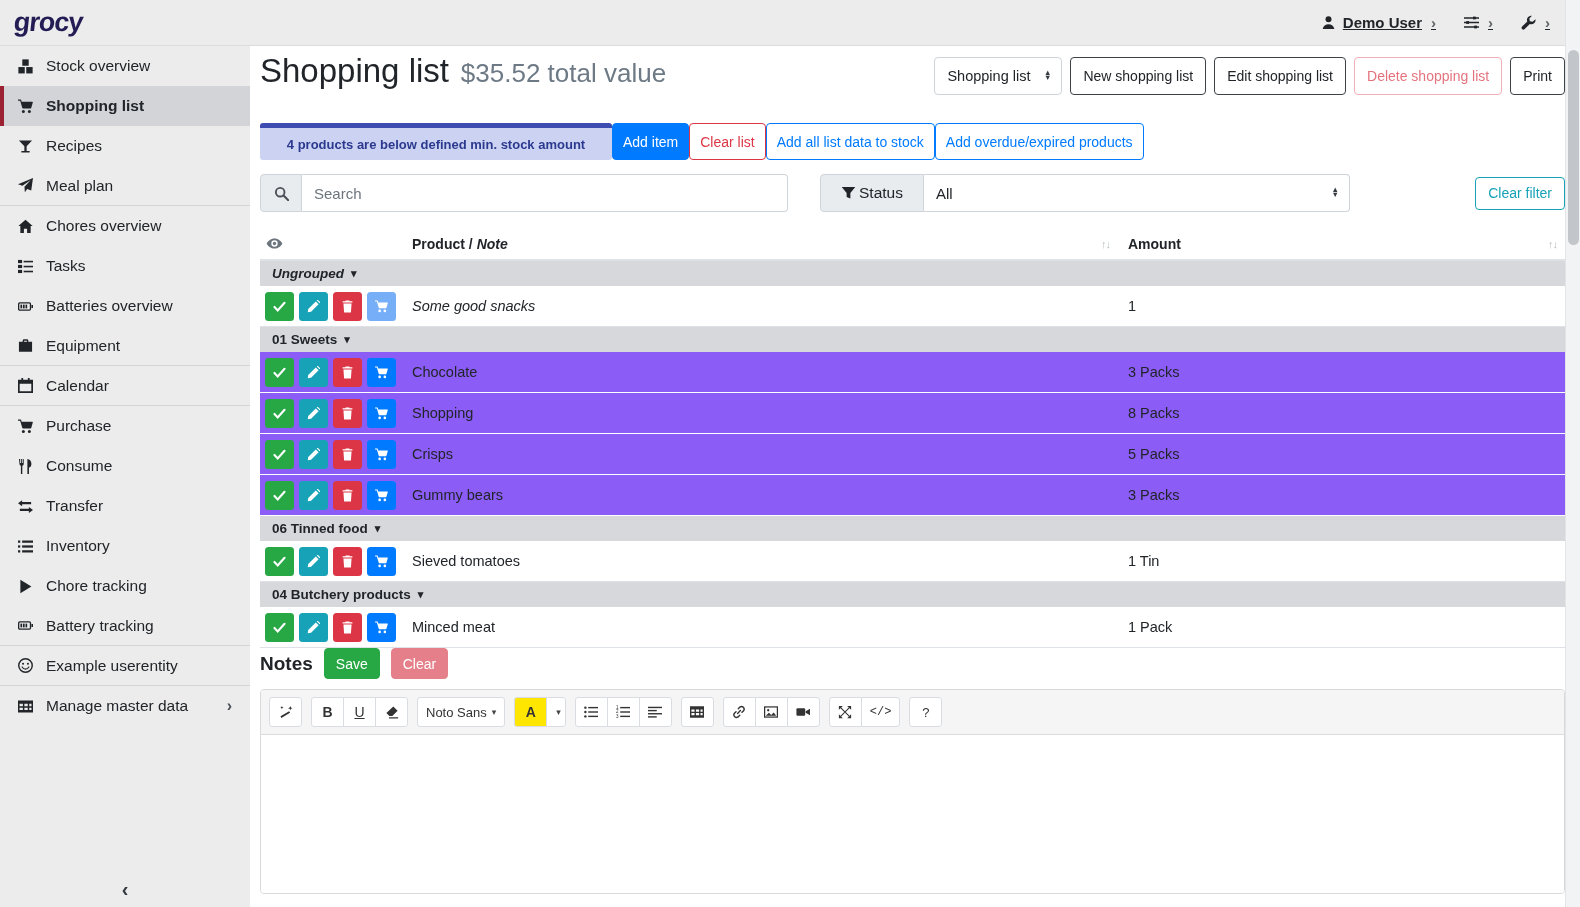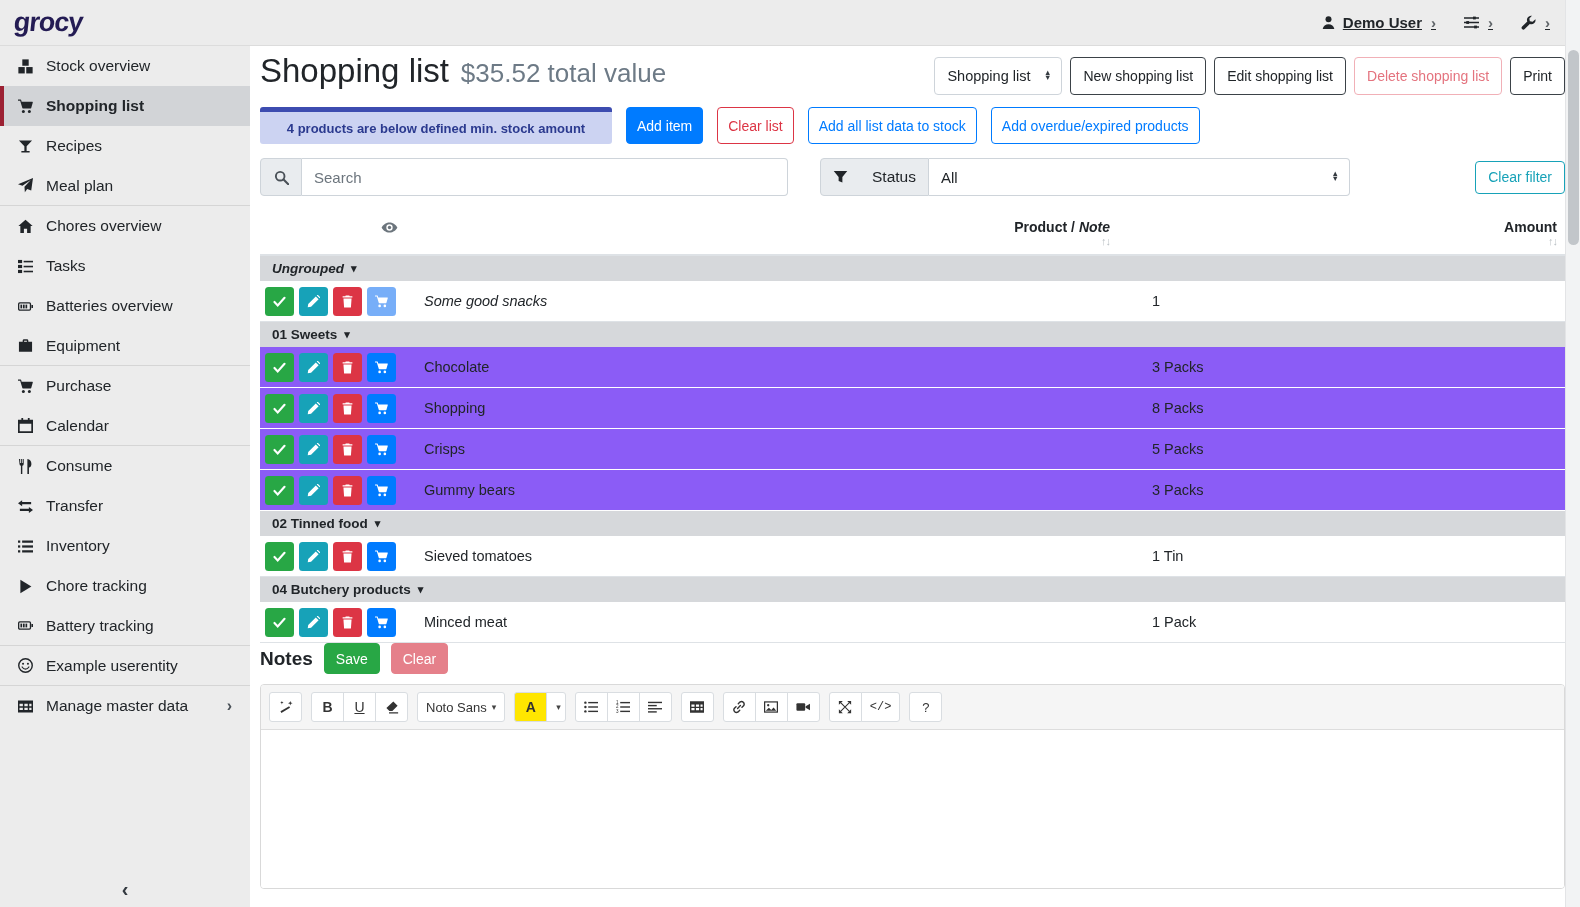--- a/index.html
+++ b/index.html
@@ -45,51 +45,51 @@
   .primary{background:#007bff;color:#fff;border-color:#007bff;}
   .success{background:#28a745;color:#fff;border-color:#28a745;}
   .danger-soft{background:#e5808a;color:#fff;border-color:#e5808a;}
   .sm{height:31px;padding:0 11px;}
 
   .select{display:inline-flex;align-items:center;height:38px;border:1px solid #ced4da;border-radius:4px;background:#fff;
     padding:0 10px 0 12px;gap:12px;font-size:14.5px;cursor:pointer;min-width:128px;justify-content:space-between;}
   .updown{display:flex;flex-direction:column;line-height:.66;font-size:7.5px;color:#343a40;}
 
   
-  .action-row{display:flex;align-items:flex-end;gap:14px;margin-top:12px;}
+  .action-row{display:flex;align-items:flex-end;gap:0;margin-top:28px;}
   .notice{width:352px;border-radius:3px;overflow:hidden;cursor:pointer;flex:none;}
   .notice-bar{height:5px;background:#3d4cb0;}
   .notice-text{background:#ccd3f2;color:#2b3a8f;font-weight:700;font-size:13px;display:flex;align-items:center;justify-content:center;height:32px;}
   .action-row .btn{height:37px;padding:0 10px;}
 
   
   .filter-row{display:flex;align-items:center;margin-top:14px;}
   .search-group{display:flex;width:528px;height:38px;}
   .addon{display:flex;align-items:center;justify-content:center;background:#e9ecef;border:1px solid #ced4da;
     border-radius:4px 0 0 4px;width:42px;color:#495057;}
   .search-input{flex:1;border:1px solid #ced4da;border-left:none;border-radius:0 4px 4px 0;padding:0 12px;
     font-size:15px;font-family:inherit;color:#701a75;outline:none;min-width:0;}
   .search-input::placeholder{color:#6c757d;}
   .status-group{display:flex;height:38px;margin-left:32px;width:530px;}
-  .status-addon{width:auto;padding:0 12px;gap:24px;font-size:15.5px;color:#212529;}
+  .status-addon{width:auto;padding:0 20px;gap:3px;font-size:15.5px;color:#212529;}
   .status-select{flex:1;border-radius:0 4px 4px 0;border-left:none;min-width:0;font-size:15px;}
   .clear-filter{margin-left:auto;height:33px;}
 
   
   .table{margin-top:16px;width:100%;}
   .t-head{display:grid;grid-template-columns:150px 712px 1fr;border-bottom:2px solid #dee2e6;}
-  .th{padding:7px 12px 7px 2px;font-weight:700;font-size:14px;display:flex;align-items:flex-end;flex-direction:column;}
+  .th{padding:7px 12px 7px 2px;font-weight:700;font-size:14px;display:flex;align-items:center;}
   .th i{font-style:italic;margin-left:4px;}
   .th .sort{margin-left:auto;color:#b9bfc4;font-size:11px;font-weight:400;letter-spacing:-1px;}
   .th-actions{padding-left:6px;color:#6c757d;}
   .th-amount{padding:7px 8px 7px 6px;}
   .group-row{background:#d6d8db;padding:5px 12px;font-size:13.5px;font-weight:700;display:flex;align-items:center;gap:7px;cursor:pointer;}
   .em{font-style:italic;}
   .group-row .caret{font-size:11px;}
-  .item-row{display:grid;grid-template-columns:150px 712px 1fr;align-items:center;height:41px;border-bottom:1px solid #dee2e6;background:#fff;gap:12px;}
+  .item-row{display:grid;grid-template-columns:150px 712px 1fr;align-items:center;height:41px;border-bottom:1px solid #dee2e6;background:#fff;}
   .item-row.hl{background:#8b5cf6;border-bottom-color:#fff;}
   .cell.actions{display:flex;gap:5px;padding-left:5px;}
   .act{width:29px;height:29px;border-radius:3.5px;border:none;display:flex;align-items:center;justify-content:center;color:#fff;cursor:pointer;}
   .act .icon svg{width:13px;height:13px;}
   .b-green{background:#28a745;}
   .b-teal{background:#17a2b8;}
   .b-red{background:#dc3545;}
   .b-blue{background:#007bff;}
   .b-blue.light{background:#77aef8;}
   .cell.product{font-size:14.5px;padding-left:2px;}
@@ -229,37 +229,37 @@
         <span class="side-label">Batteries overview</span>
       </div>
       <div class="side-item divider">
         <span class="icon">
           <svg viewBox="0 0 16 16" fill="currentColor">
             <path d="M5 4V2.8C5 2 5.6 1.4 6.4 1.4h3.2c.8 0 1.4.6 1.4 1.4V4h4v10.6H1V4h4zm1.5-1.2V4h3V2.8h-3z"></path>
           </svg>
         </span>
         <span class="side-label">Equipment</span>
       </div>
+      <div class="side-item divider">
+        <span class="icon">
+          <svg viewBox="0 0 16 16" fill="currentColor">
+            <path d="M3.6 0h1.9v1.8h5V0h1.9v1.8H16V16H0V1.8h3.6zM1.8 6v8.2h12.4V6z"></path>
+          </svg>
+        </span>
+        <span class="side-label">Calendar</span>
+      </div>
       <div class="side-item">
         <span class="icon">
           <svg viewBox="0 0 16 16" fill="currentColor">
             <path d="M0 .6h2.8a.6.6 0 01.58.45L3.9 3h11.4a.5.5 0 01.48.64l-1.7 6a.6.6 0 01-.58.44H5.2a.6.6 0 01-.58-.45L2.3 1.8H0z"></path>
             <circle cx="5.7" cy="13.4" r="1.6"></circle>
             <circle cx="12.1" cy="13.4" r="1.6"></circle>
           </svg>
         </span>
         <span class="side-label">Purchase</span>
-      </div>
-      <div class="side-item divider">
-        <span class="icon">
-          <svg viewBox="0 0 16 16" fill="currentColor">
-            <path d="M3.6 0h1.9v1.8h5V0h1.9v1.8H16V16H0V1.8h3.6zM1.8 6v8.2h12.4V6z"></path>
-          </svg>
-        </span>
-        <span class="side-label">Calendar</span>
       </div>
       <div class="side-item">
         <span class="icon">
           <svg viewBox="0 0 16 16" fill="currentColor">
             <path d="M1 0h1.1v4.2h.9V0h1.1v4.2h.9V0h1.1v5.2a2 2 0 01-1.5 1.9V16H3.1V7.1A2 2 0 011.6 5.2z"></path>
             <path d="M10 0c2.6 0 4.3 2.4 4.3 5.2 0 2-1 3.5-2.6 3.9V16H10z"></path>
           </svg>
         </span>
         <span class="side-label">Consume</span>
       </div>
@@ -597,21 +597,21 @@
                   <circle cx="5.7" cy="13.4" r="1.6"></circle>
                   <circle cx="12.1" cy="13.4" r="1.6"></circle>
                 </svg>
               </span>
             </button>
           </div>
           <div class="cell product">Gummy bears</div>
           <div class="cell amount">3 Packs</div>
         </div>
         <div class="group-row">
-          <span>02 Tinned food</span>
+          <span>06 Tinned food</span>
           <span class="caret">▾</span>
         </div>
         <div class="item-row">
           <div class="cell actions">
             <button class="act b-green">
               <span class="icon">
                 <svg viewBox="0 0 16 16">
                   <path d="M1.8 8.6l4 4.2L14.2 3.4" fill="none" stroke="currentColor" stroke-width="2.6" stroke-linecap="round"></path>
                 </svg>
               </span>

